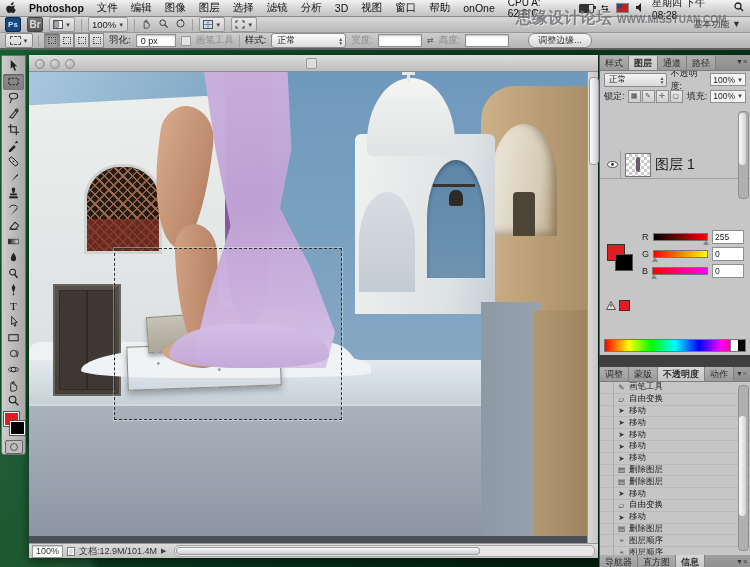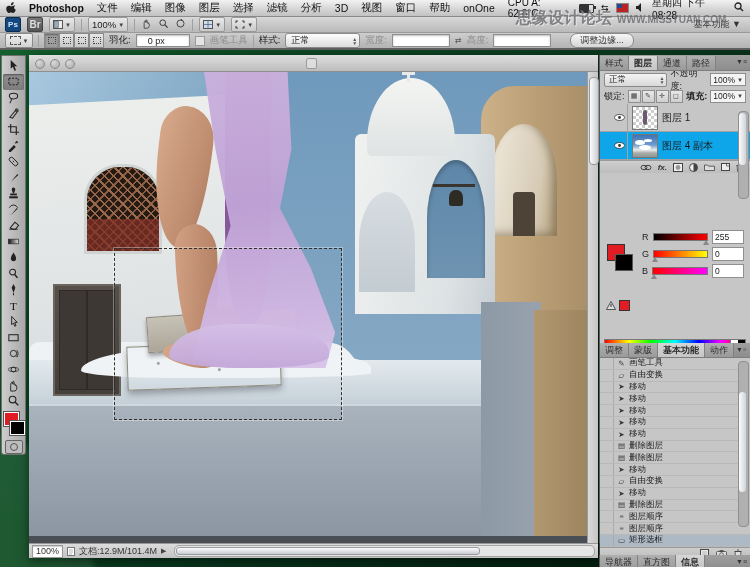--- a/index.html
+++ b/index.html
@@ -36,21 +36,21 @@
     background:linear-gradient(#cecece,#b3b3b3);border-bottom:2px solid #5f5f5f;
     display:flex;align-items:center;gap:5px;padding:0 5px;box-sizing:border-box;font-size:9.5px;color:#222;}
   .toolpreset{width:26px;height:13px;border:1px solid #8a8a8a;border-radius:2px;background:linear-gradient(#efefef,#d2d2d2);
     display:flex;align-items:center;justify-content:center;gap:2px;}
   .mrect{width:9px;height:7px;border:1px dashed #555;}
   .modebtns{display:flex;}
   .modebtn{width:13px;height:13px;border:1px solid #8a8a8a;background:linear-gradient(#e6e6e6,#c8c8c8);
     display:flex;align-items:center;justify-content:center;}
   .modebtn.pressed{background:#9f9f9f;box-shadow:inset 0 1px 2px rgba(0,0,0,.4);}
   .modebtn i{display:block;width:6px;height:5px;border:1px dotted #444;}
-  .optin{width:30px;height:11px;border:1px solid #8f8f8f;background:#fff;font-size:9px;padding:0 11px;
+  .optin{width:30px;height:11px;border:1px solid #8f8f8f;background:#fff;font-size:9px;padding:0 4px;
     box-shadow:inset 0 1px 2px rgba(0,0,0,.25);display:flex;align-items:center;}
   .optin.wide{width:34px;}
   .dim{color:#8b8b8b;}
   .chk{width:8px;height:8px;border:1px solid #9a9a9a;background:#e4e4e4;}
   .macselect{height:13px;border:1px solid #8a8a8a;border-radius:3px;background:linear-gradient(#fdfdfd,#dcdcdc);
     display:flex;align-items:center;font-size:9px;padding:0 2px 0 5px;gap:4px;}
   .updown{display:flex;flex-direction:column;font-size:5px;line-height:4px;color:#555;}
   .pillbtn{height:13px;border:1px solid #8a8a8a;border-radius:7px;background:linear-gradient(#f6f6f6,#d6d6d6);
     display:flex;align-items:center;padding:0 9px;font-size:9px;color:#333;}
   
@@ -138,21 +138,21 @@
   .tabbar{height:15px;background:linear-gradient(#9f9f9f,#8d8d8d);display:flex;align-items:flex-end;font-size:9px;color:#2c2c2c;border-bottom:1px solid #7d7d7d;position:relative;}
   .tab{padding:1px 5px 1px;background:linear-gradient(#b0b0b0,#9a9a9a);border-right:1px solid #818181;height:12px;line-height:12px;}
   .tab.active{background:linear-gradient(#d6d6d6,#c6c6c6);font-weight:bold;}
   .pmenu{position:absolute;right:3px;top:3px;font-size:7px;color:#333;}
   .row{display:flex;align-items:center;font-size:9px;color:#222;padding:0 4px;gap:3px;}
   .dropmini{height:12px;border:1px solid #8a8a8a;border-radius:2px;background:linear-gradient(#f4f4f4,#d9d9d9);
     display:flex;align-items:center;font-size:8.5px;padding:0 2px 0 4px;gap:3px;}
   .valbox{height:11px;border:1px solid #8f8f8f;background:#f4f4f4;font-size:8.5px;display:flex;align-items:center;padding:0 2px;}
   .lockicons{display:flex;gap:1px;}
   .lockicons i{width:11px;height:11px;border:1px solid #909090;background:linear-gradient(#e8e8e8,#cfcfcf);display:flex;align-items:center;justify-content:center;font-size:7px;color:#444;}
-  .lrow{display:flex;align-items:center;height:27px;border-bottom:1px solid #a2a2a2;padding:0 11px;gap:4px;font-size:10px;color:#1d1d1d;}
+  .lrow{display:flex;align-items:center;height:27px;border-bottom:1px solid #a2a2a2;padding:0 4px;gap:4px;font-size:14px;color:#1d1d1d;margin-top:47px;}
   .lrow.sel{background:#0ea5e9;}
   .eye{width:16px;height:100%;border-right:1px solid #a2a2a2;display:flex;align-items:center;justify-content:center;}
   .thumb{width:24px;height:22px;border:1px solid #777;background:#fff;position:relative;overflow:hidden;}
   .thumb.checker{background:#fff;background-image:linear-gradient(45deg,#cdcdcd 25%,transparent 25%,transparent 75%,#cdcdcd 75%),linear-gradient(45deg,#cdcdcd 25%,transparent 25%,transparent 75%,#cdcdcd 75%);background-size:6px 6px;background-position:0 0,3px 3px;}
   .thumb.checker i{position:absolute;left:10px;top:3px;width:4px;height:15px;background:#6b5a6e;border-radius:2px;}
   .thumb.sky{background:linear-gradient(180deg,#3e74b4 0%,#6f9cce 45%,#e8ecea 68%,#a8adaa 82%,#8e9694 100%);}
   .thumb.sky:before,.thumb.sky:after{content:"";position:absolute;background:#fff;border-radius:50%;}
   .thumb.sky:before{left:2px;top:5px;width:10px;height:5px;box-shadow:8px -2px 0 -1px #fff;}
   .thumb.sky:after{left:6px;top:10px;width:12px;height:5px;}
   .thumb.mask{background:#fff;}
@@ -568,21 +568,21 @@
           </span>
       </div>
       <div class="row" style="height:16px;">
         <span>锁定:</span>
         <span class="lockicons">
           <i>▦</i>
           <i>✎</i>
           <i>✛</i>
           <i>◻</i>
         </span>
-        <span style="margin-left:auto;font-weight:bold;">填充:</span>
+        <span style="margin-left:auto;">填充:</span>
         <span class="valbox">
             <span>100%</span>
             <span class="caret" style="margin-left:2px;">▼</span>
           </span>
       </div>
       <div class="lrow">
         <span class="eye">
             <svg width="11" height="7" viewBox="0 0 11 7">
               <ellipse cx="5.5" cy="3.5" rx="5" ry="3" fill="#fff" stroke="#333" stroke-width=".8"></ellipse>
               <circle cx="5.5" cy="3.5" r="1.4" fill="#333"></circle>
@@ -665,25 +665,25 @@
             <path d="M5 .5L9.5 8.5H.5z" fill="#ddd" stroke="#333" stroke-width=".8"></path>
             <path d="M5 3v3" stroke="#333"></path>
           </svg>
         <i class="cube"></i>
       </div>
       <div class="ramp">
           <i></i>
         </div>
     </div>
 
-    <div class="panel" style="top:288px;height:200px;font-family:Liberation Serif, serif;">
+    <div class="panel" style="top:312px;height:200px;font-family:Liberation Serif, serif;">
       <div class="tabbar" style="height:14px;">
         <span class="tab">调整</span>
         <span class="tab">蒙版</span>
-        <span class="tab active">基本功能</span>
+        <span class="tab active">不透明度</span>
         <span class="tab">动作</span>
         <span class="pmenu">▼≡</span>
       </div>
       <div class="hrow">
           <span class="hsrc"></span>
           <span class="hicon">✎</span>
           <span>画笔工具</span>
         </div>
       <div class="hrow">
           <span class="hsrc"></span>

